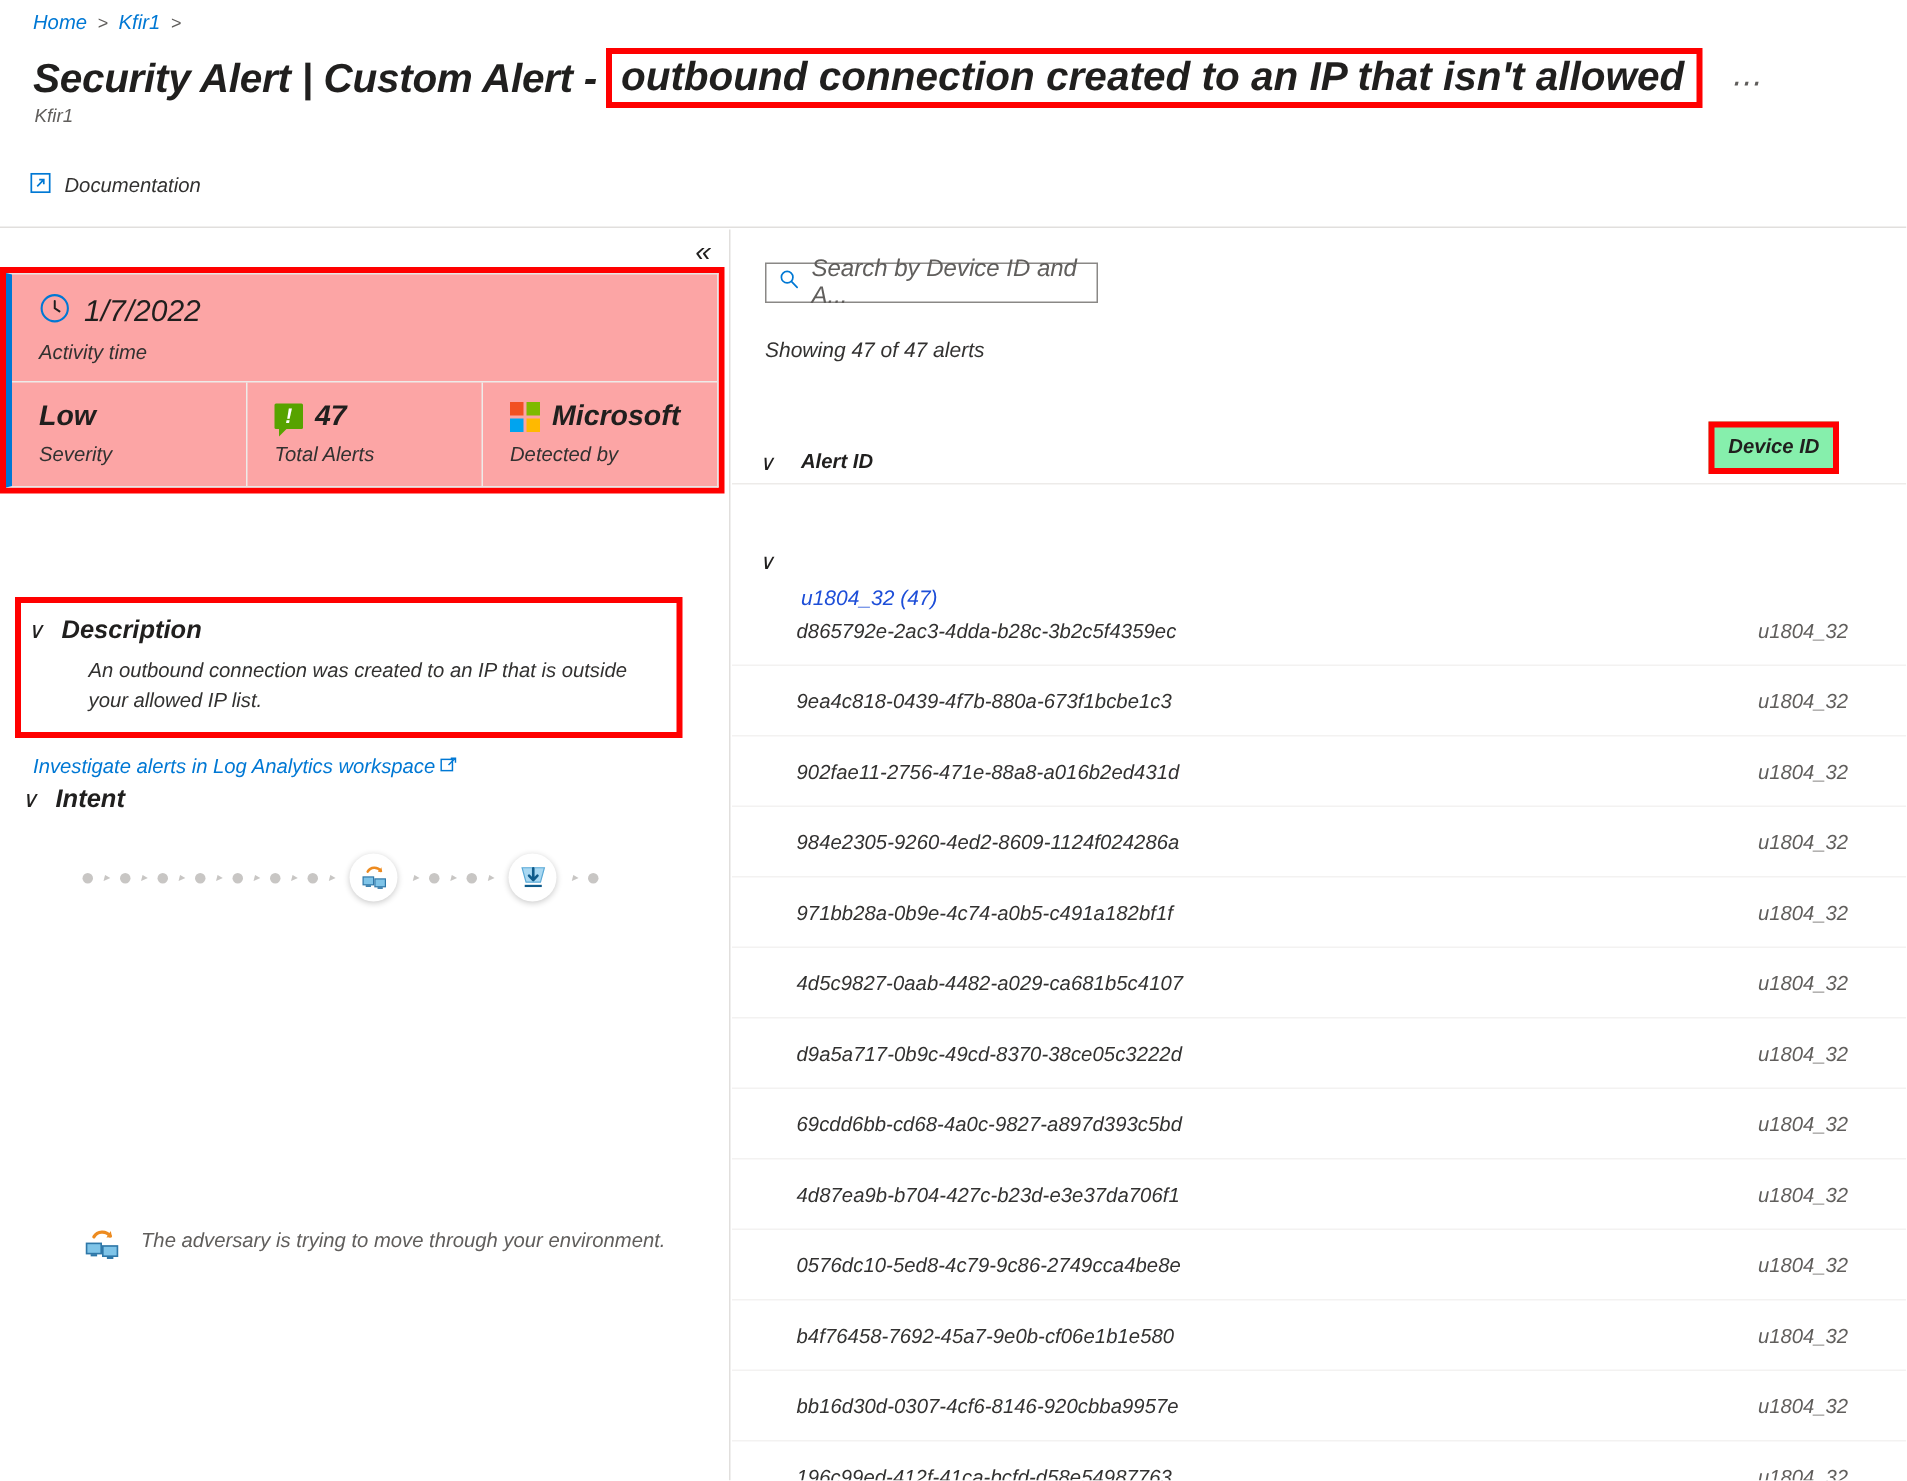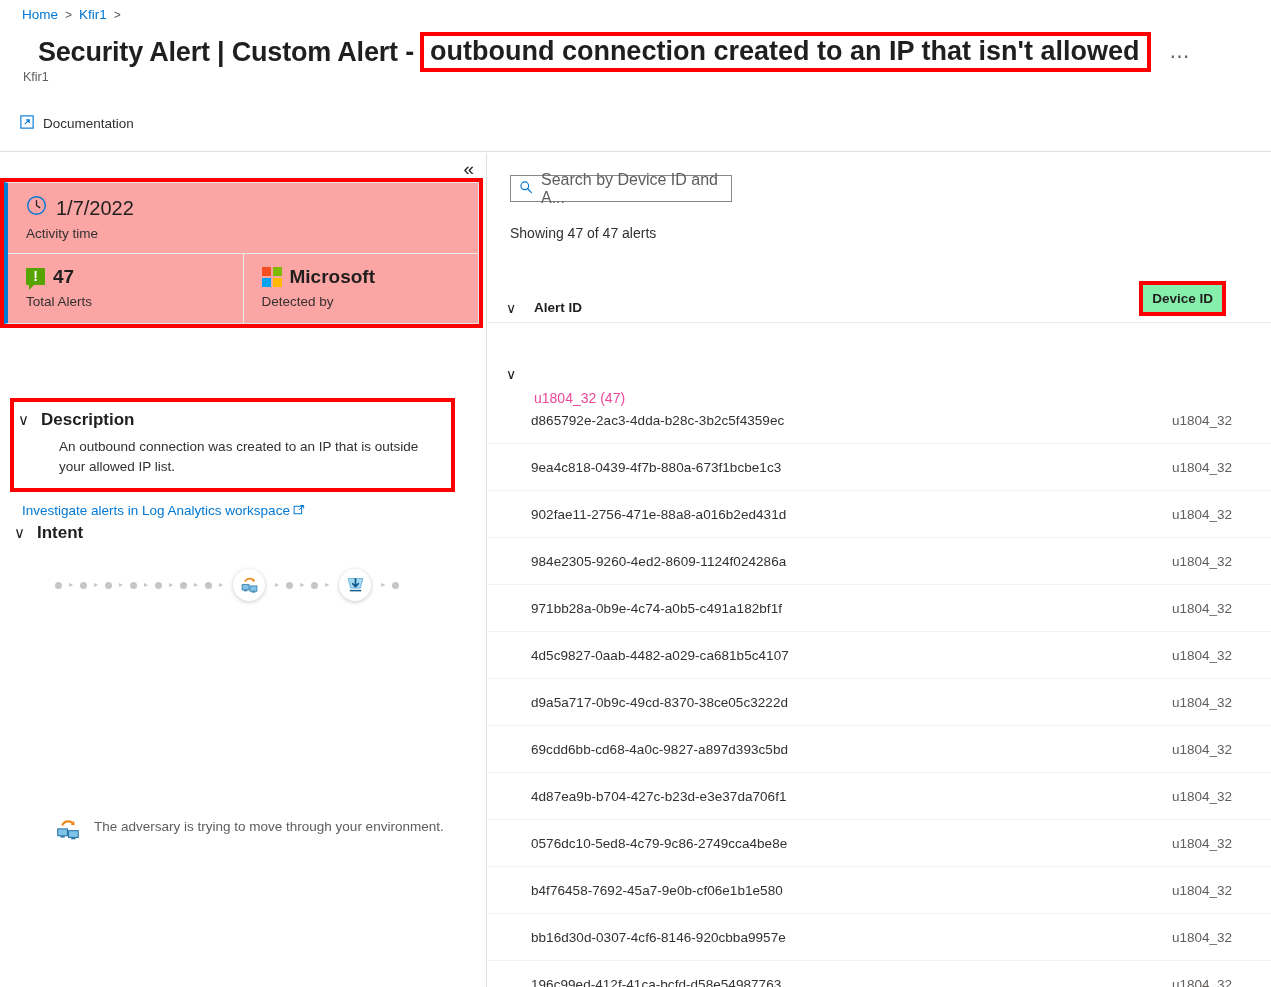--- a/index.html
+++ b/index.html
@@ -4,34 +4,34 @@
 <style>
   * { box-sizing: border-box; }
   html, body {
     margin: 0; padding: 0;
     width: 1271px; height: 987px;
     background: #ffffff;
     font-family: "Liberation Sans", sans-serif;
     color: #323130;
     overflow: hidden;
   }
-  #page { position: relative; width: 1271px; height: 987px; background:#fff; }
+  #page { position: relative; width: 1271px; height: 987px; background:#fff;font-style:italic; }
 
   
   .breadcrumb {
     position: absolute; left: 22px; top: 7px;
     font-size: 13.5px; display: flex; align-items: center; gap: 7px;
   }
   .bc-link { color: #0078d4; cursor: pointer; }
   .bc-sep { color: #605e5c; font-size: 12px; }
 
   
   .title-row {
     position: absolute; left: 22px; top: 32px;
-    display: flex; align-items: center; margin-left: 16px;
+    display: flex; align-items: center;
   }
   .title-main {
     font-size: 27px; font-weight: 600; color: #201f1e;
     letter-spacing: -0.2px; white-space: nowrap;
   }
   .title-hl {
     font-size: 27px; font-weight: 600; color: #201f1e;
     white-space: nowrap;
     border: 4px solid #ff0000;
     padding: 1px 8px 3px 6px;
@@ -192,21 +192,21 @@
     position: absolute; right: 45px; top: -12px;
     border: 4px solid #ff0000; padding: 4px 9px 5px 9px; background:#86efac;
   }
   .th-device { font-size: 13.5px; font-weight: 600; color: #201f1e; white-space: nowrap; }
 
   .group-row {
     position: absolute; left: 0; top: 198px; width: 783px; height: 46px;
     display: flex; align-items: center;
   }
   .gr-chev { width: 46px; text-align: center; font-size: 14px; color:#201f1e; cursor:pointer; }
-  .gr-label { font-size: 14px; color: #ec4899; margin-top: 48px; }
+  .gr-label { font-size: 14px; color: #1d4ed8; margin-top: 48px; }
 
   .rows { position: absolute; left: 0; top: 244px; width: 783px; }
   .trow {
     height: 47px; display: flex; align-items: center;
     border-bottom: 1px solid #f3f2f1; cursor: pointer;
   }
   .td-alert {
     padding-left: 43px; font-size: 13.5px; color: #323130;
     letter-spacing: 0.05px;
   }
@@ -258,20 +258,24 @@
               <svg width="21" height="21" viewBox="0 0 24 24">
                 <circle cx="12" cy="12" r="10" fill="none" stroke="#0078d4" stroke-width="1.6"></circle>
                 <path d="M12 6.5 V12 L15.6 14.4" fill="none" stroke="#201f1e" stroke-width="1.5" stroke-linecap="round"></path>
               </svg>
             </span>
             <span>1/7/2022</span>
           </div>
           <div class="sc-label">Activity time</div>
         </div>
         <div class="sc-bottom">
+          <div class="sc-cell">
+            <div class="sc-val">Low</div>
+            <div class="sc-sub">Severity</div>
+          </div>
           <div class="sc-cell">
             <div class="sc-val">
               <span class="alert-bubble"></span>
               <span>47</span>
             </div>
             <div class="sc-sub">Total Alerts</div>
           </div>
           <div class="sc-cell">
             <div class="sc-val">
               <span class="mslogo">

